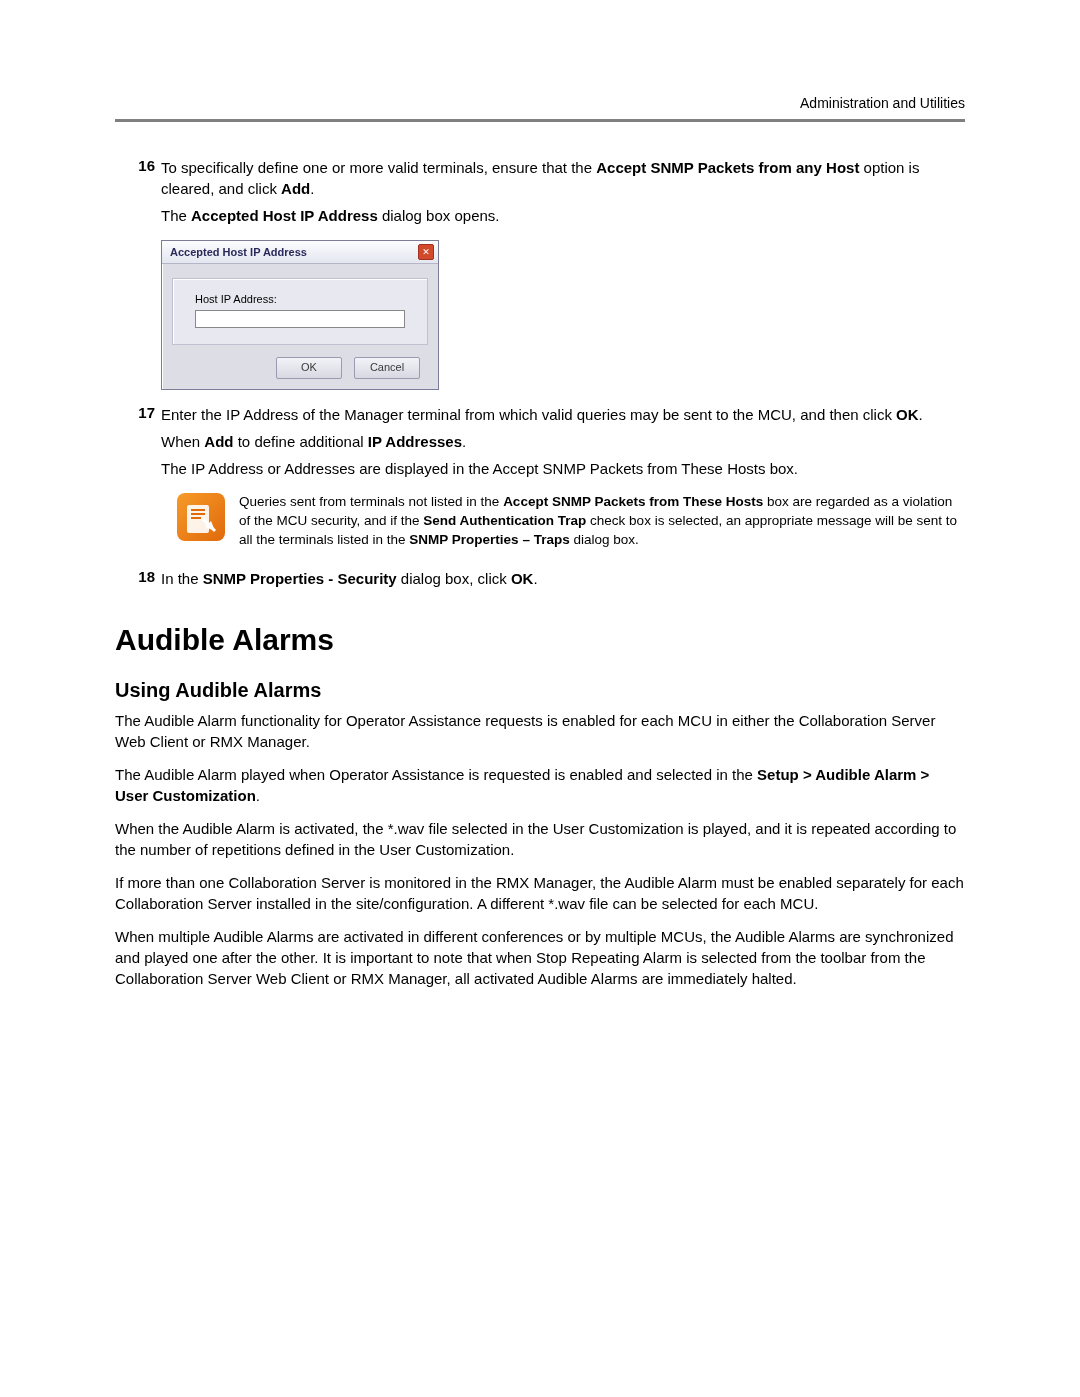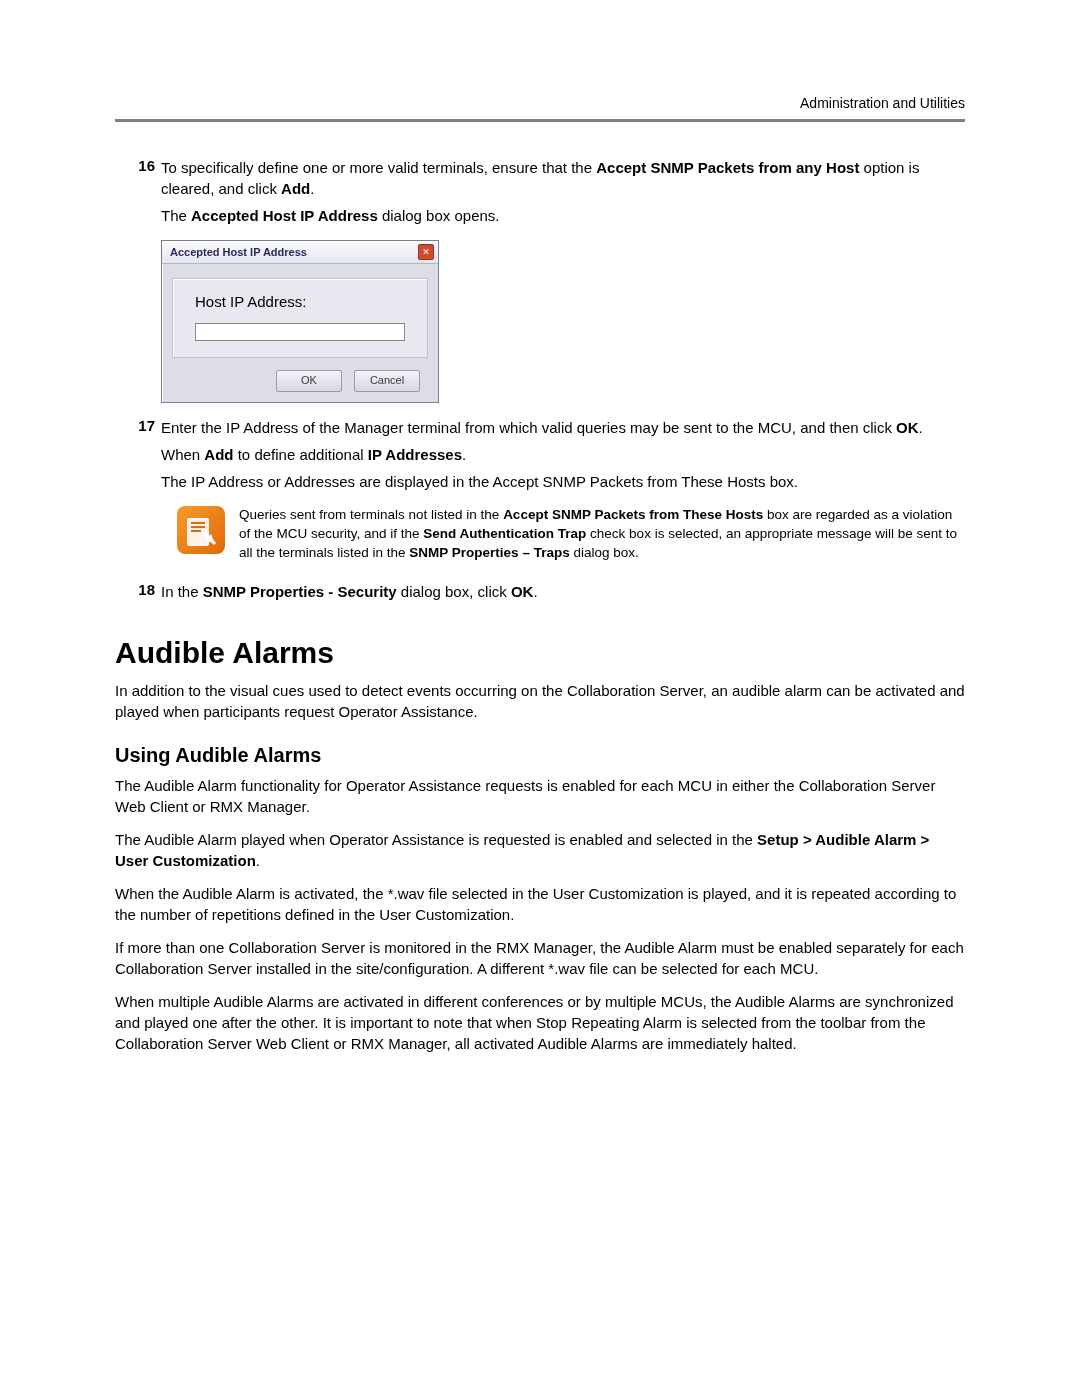--- a/index.html
+++ b/index.html
@@ -80,23 +80,23 @@
     border-radius: 2px;
   }
   .dlg-inner {
     margin: 14px 10px 8px 10px;
     background: #e8e8f0;
     border: 1px solid #c0c0d0;
     padding: 14px 12px 16px 22px;
     box-shadow: inset 1px 1px 0 #fff;
   }
   .dlg-label {
-    font-size: 15px;
+    font-size: 11px;
     color: #000;
-    margin-bottom: 12px;
+    margin-bottom: 4px;
   }
   .dlg-input {
     width: 210px;
     height: 18px;
     background: #fff;
     border: 1px solid #888;
     box-sizing: border-box;
     font-size: 11px;
     padding: 0 2px;
   }
@@ -238,21 +238,20 @@
   <div class="step-row">
     <div class="step-num">18</div>
     <div class="step-body">
       <p>
         <span>In the </span><b>SNMP Properties - Security</b><span> dialog box, click </span><b>OK</b><span>.</span>
       </p>
     </div>
   </div>
 
   <h1 class="section">Audible Alarms</h1>
-  <div class="para">In addition to the visual cues used to detect events occurring on the Collaboration Server, an audible alarm can be activated and played when participants request Operator Assistance.</div>
 
   <h2 class="sub">Using Audible Alarms</h2>
 
   <div class="para">The Audible Alarm functionality for Operator Assistance requests is enabled for each MCU in either the Collaboration Server Web Client or RMX Manager.</div>
 
   <div class="para">
     <span>The Audible Alarm played when Operator Assistance is requested is enabled and selected in the </span><b>Setup &gt; Audible Alarm &gt; User Customization</b><span>.</span>
   </div>
 
   <div class="para">When the Audible Alarm is activated, the *.wav file selected in the User Customization is played, and it is repeated according to the number of repetitions defined in the User Customization.</div>

